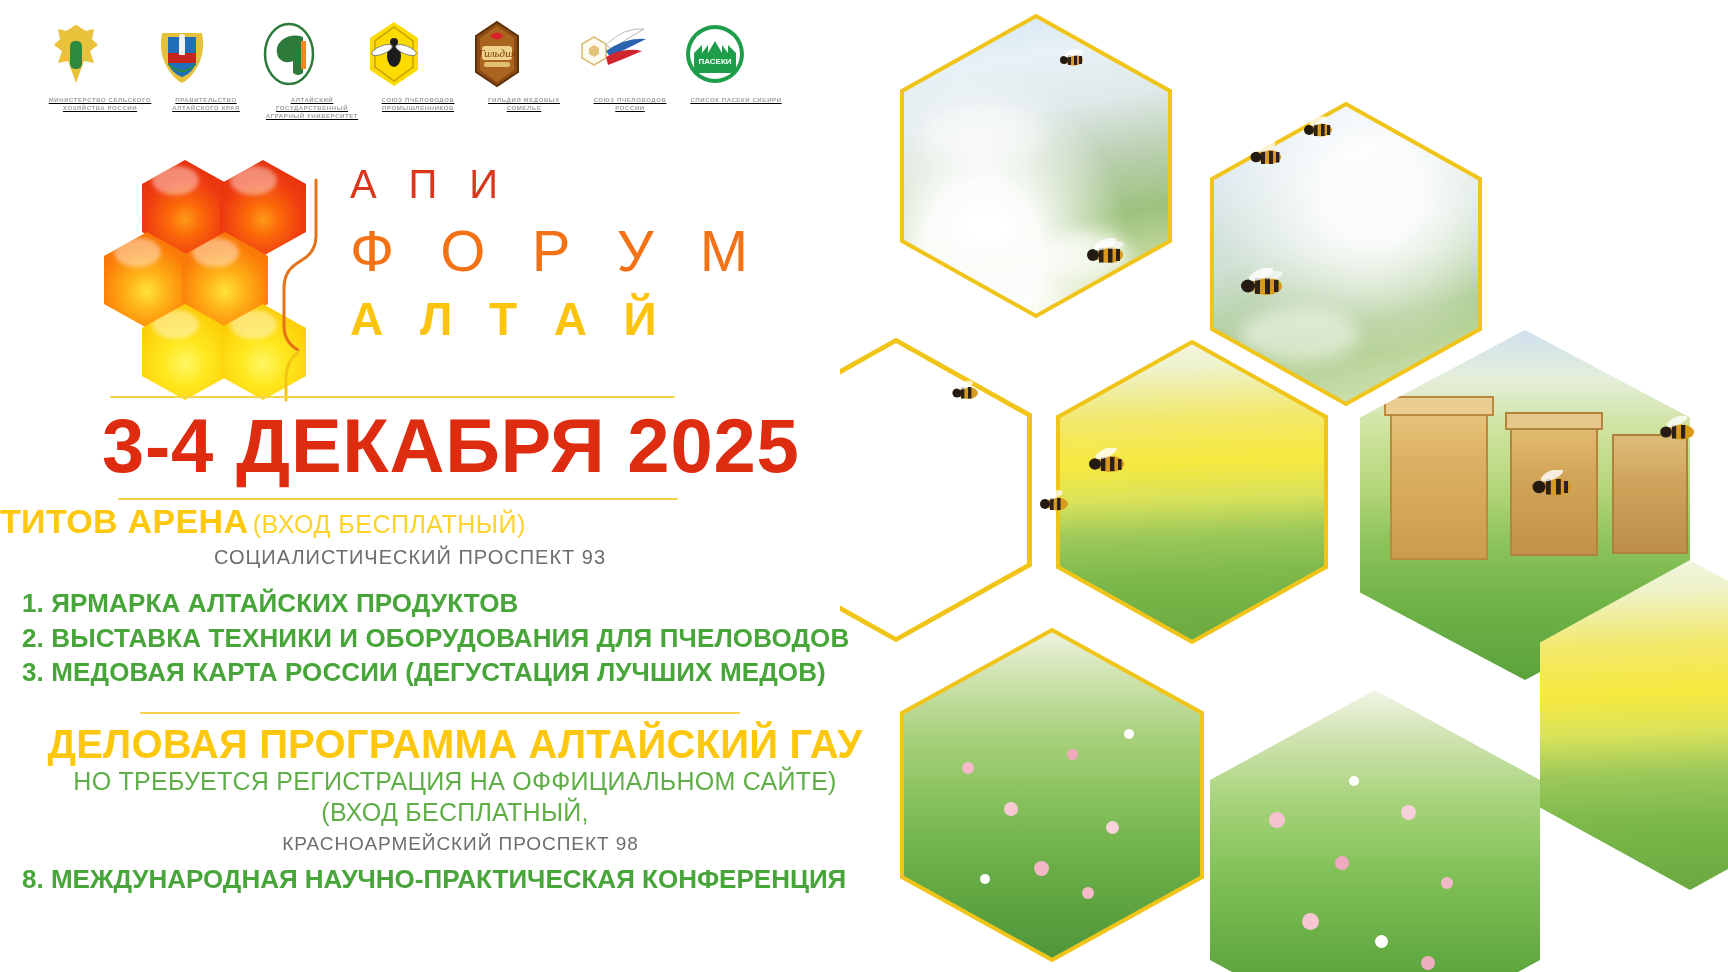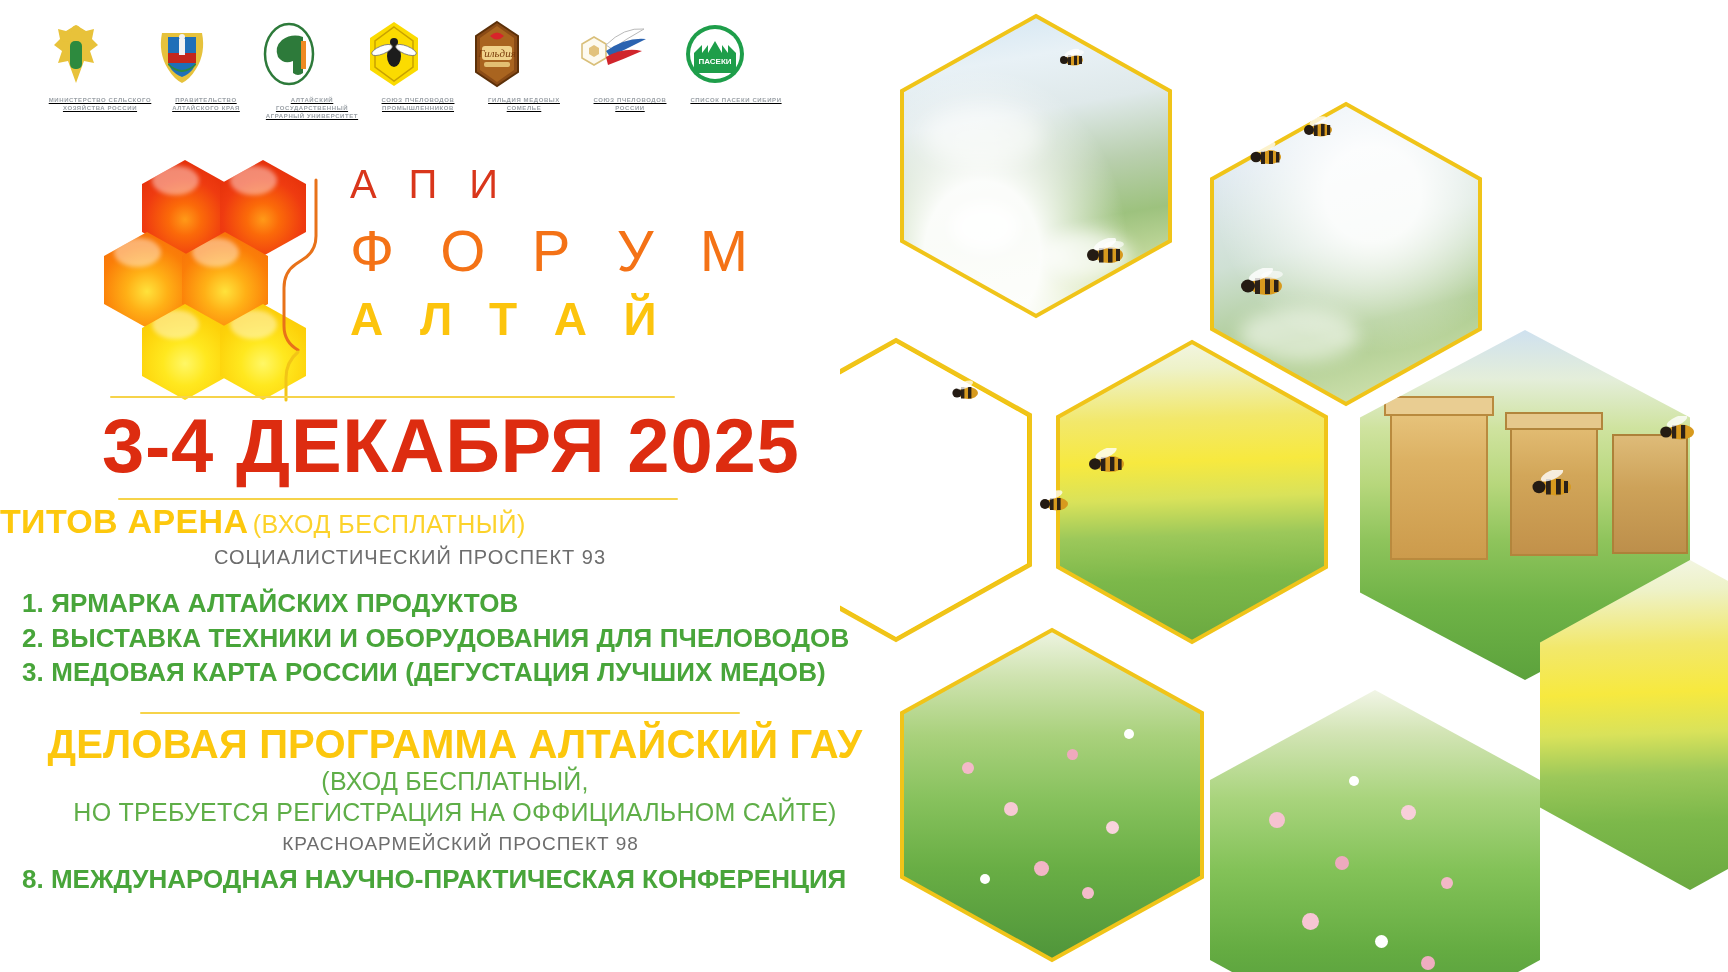--- a/index.html
+++ b/index.html
@@ -441,22 +441,22 @@
     <div class="list1">
       <div class="li">1. ЯРМАРКА АЛТАЙСКИХ ПРОДУКТОВ</div>
       <div class="li">2. ВЫСТАВКА ТЕХНИКИ И ОБОРУДОВАНИЯ ДЛЯ ПЧЕЛОВОДОВ</div>
       <div class="li">3. МЕДОВАЯ КАРТА РОССИИ (ДЕГУСТАЦИЯ ЛУЧШИХ МЕДОВ)</div>
     </div>
 
     <div class="rule" style="left:140px;top:712px;width:600px;height:2px;"></div>
 
     <div class="program">
       <div class="program-title">ДЕЛОВАЯ ПРОГРАММА АЛТАЙСКИЙ ГАУ</div>
+      <div class="program-note">НО ТРЕБУЕТСЯ РЕГИСТРАЦИЯ НА ОФФИЦИАЛЬНОМ САЙТЕ)</div>
       <div class="program-note">(ВХОД БЕСПЛАТНЫЙ,</div>
-      <div class="program-note">НО ТРЕБУЕТСЯ РЕГИСТРАЦИЯ НА ОФФИЦИАЛЬНОМ САЙТЕ)</div>
       <div class="program-addr">КРАСНОАРМЕЙСКИЙ ПРОСПЕКТ 98</div>
     </div>
 
     <div class="list2">
       <div class="li2">8. МЕЖДУНАРОДНАЯ НАУЧНО-ПРАКТИЧЕСКАЯ КОНФЕРЕНЦИЯ</div>
     </div>
 
   </div>
 </div>
 

